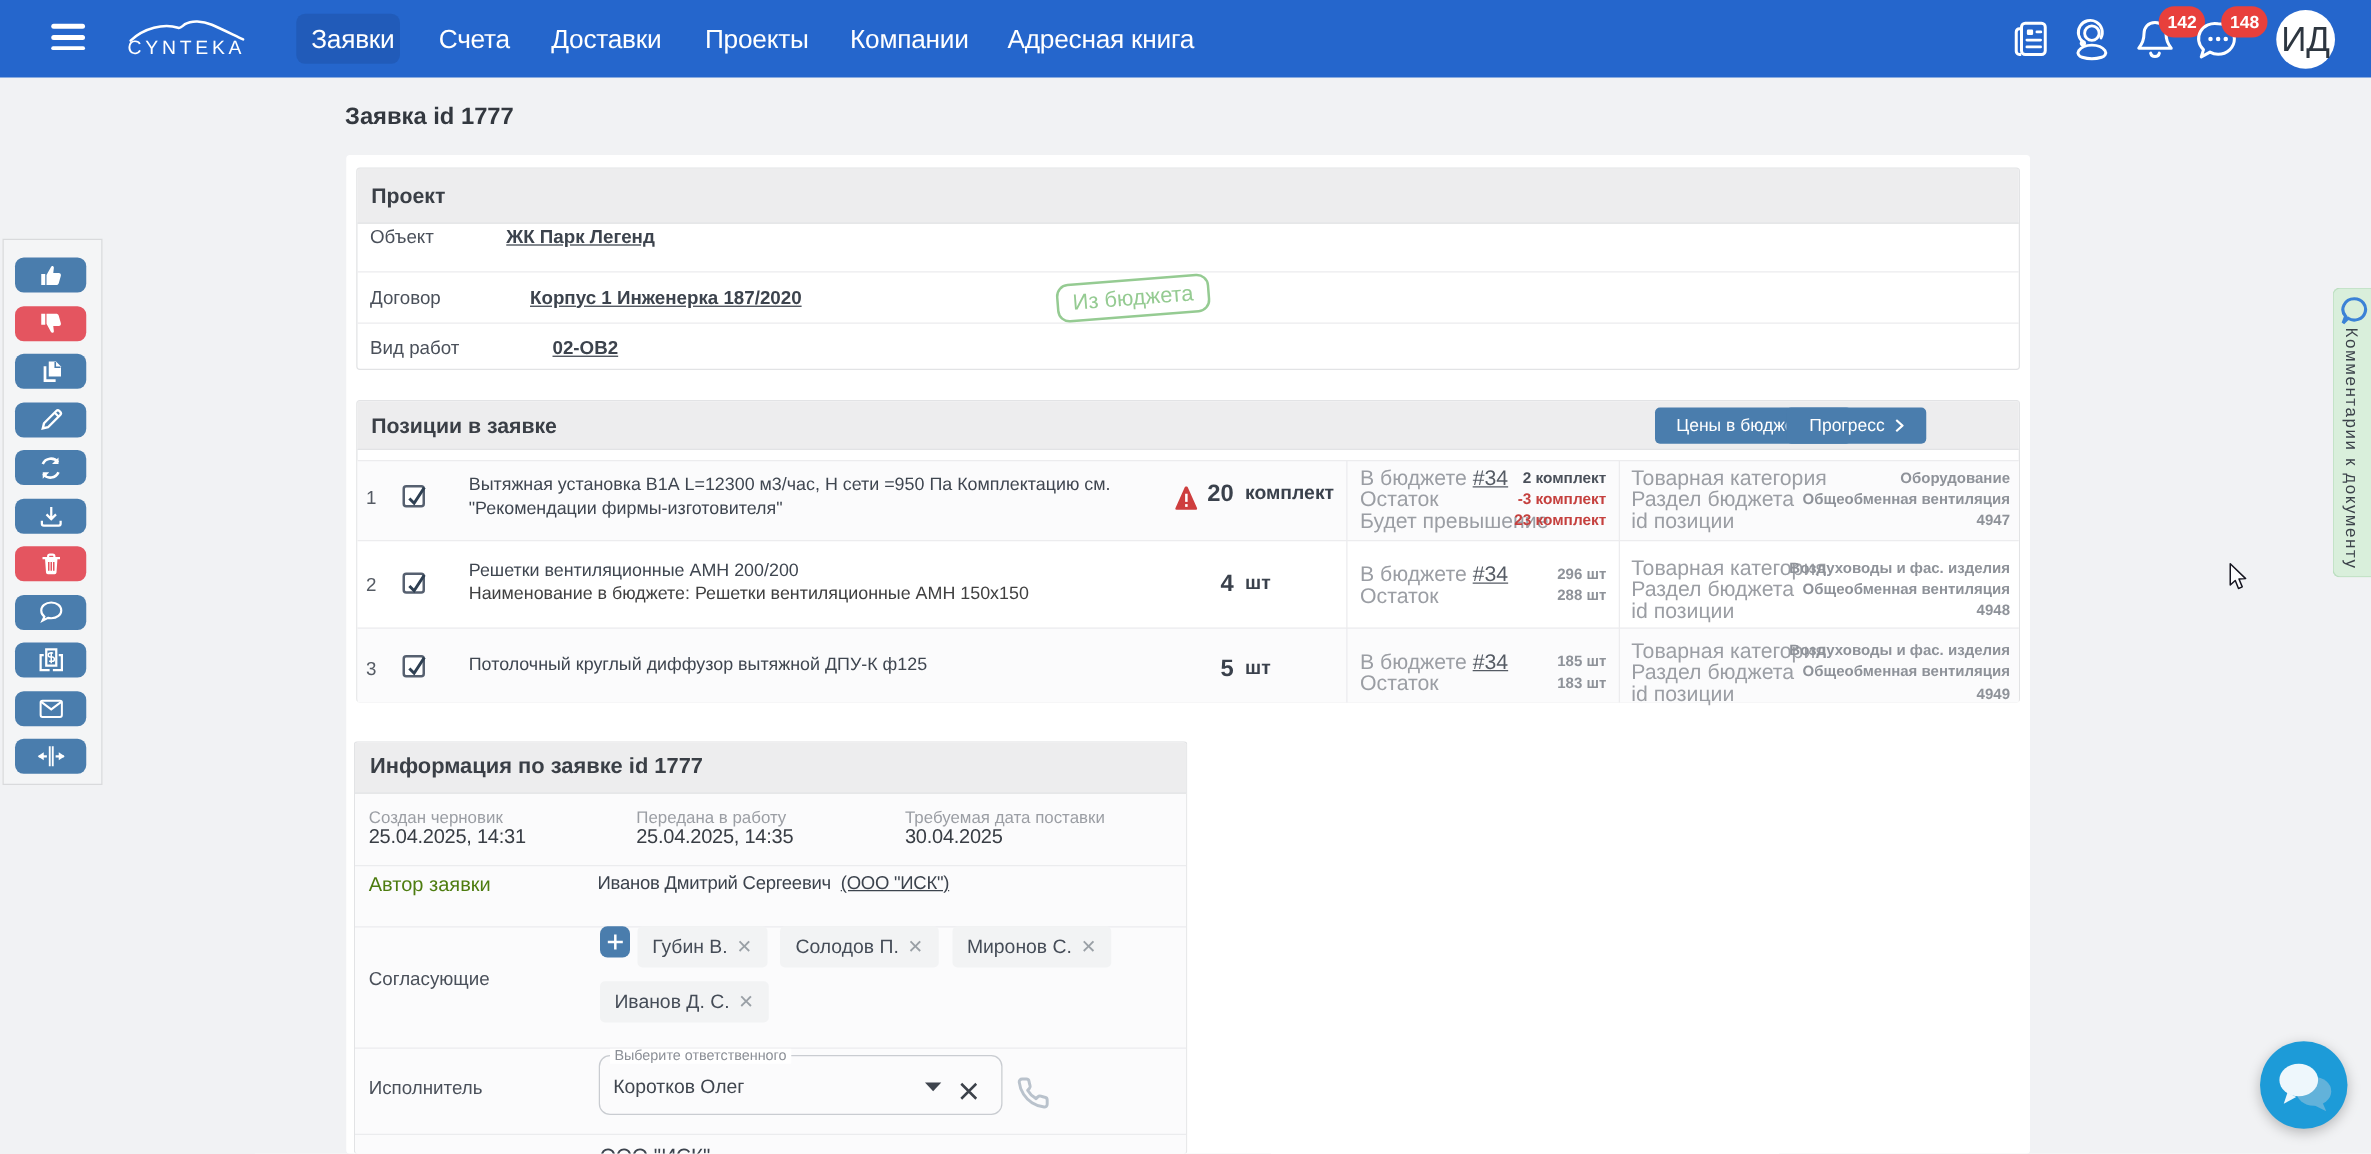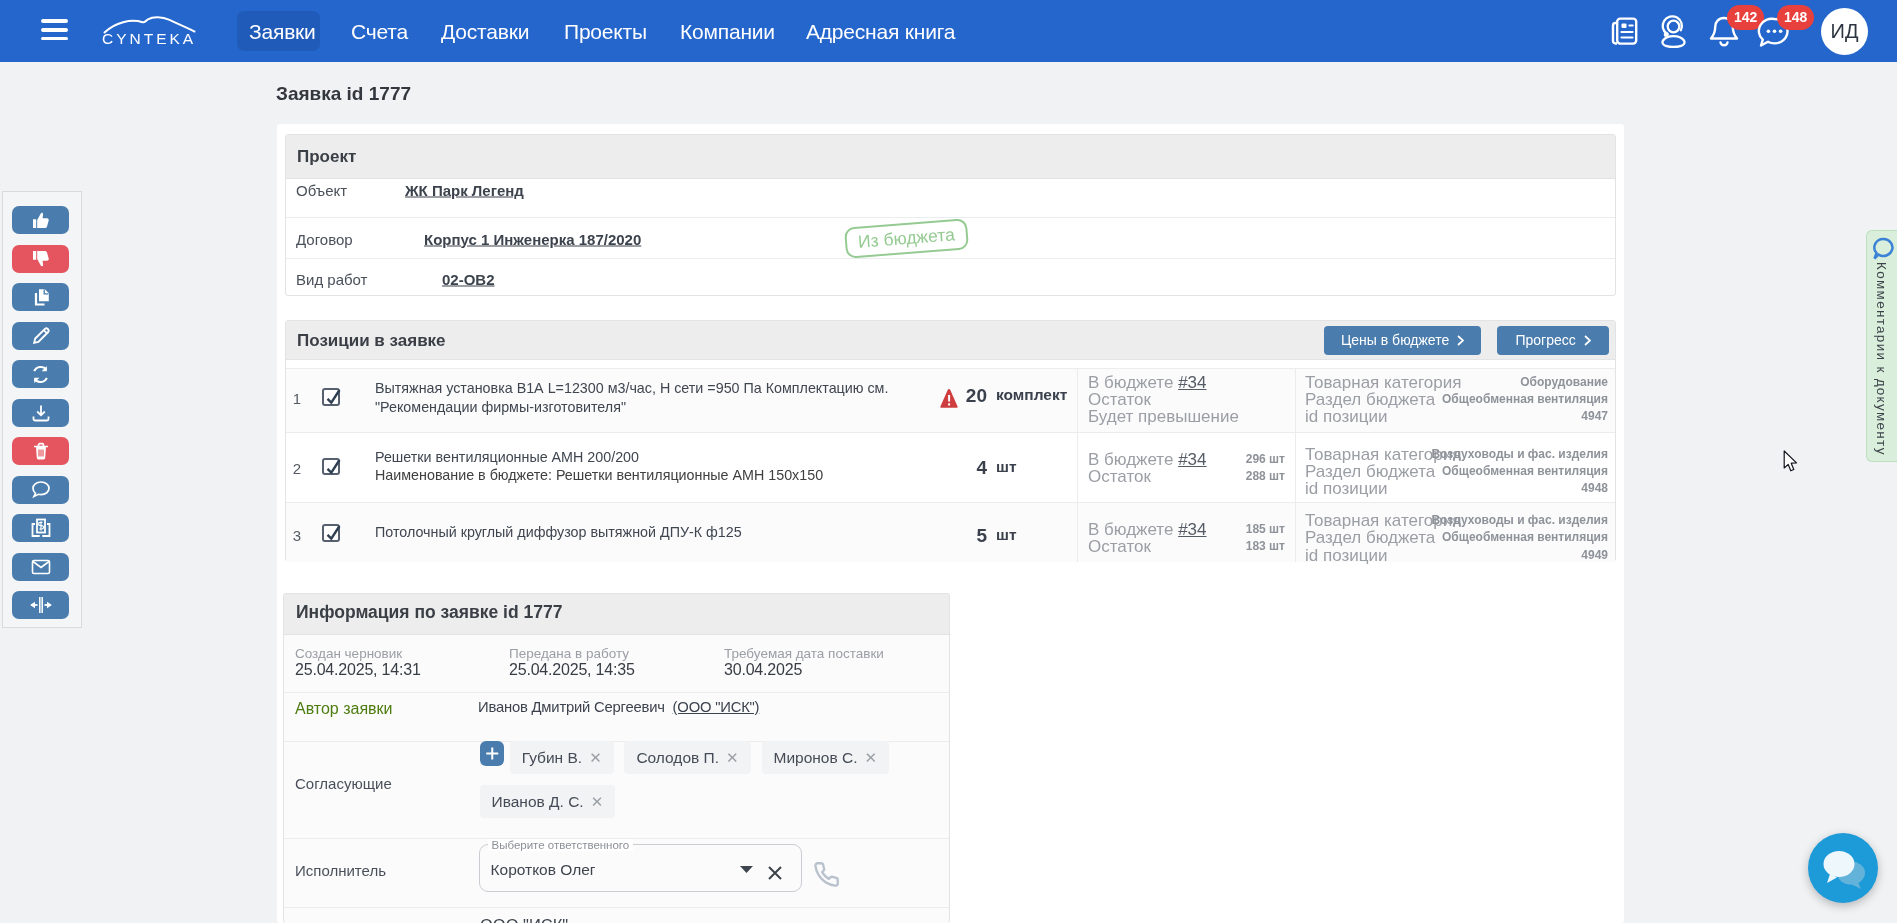--- a/index.html
+++ b/index.html
@@ -7,21 +7,21 @@
 html,body{width:1897px;height:923px;overflow:hidden}
 body{position:relative;background:#f1f2f4;font-family:"Liberation Sans",sans-serif;color:#3f4650}
 .abs{position:absolute}
 
 .header{position:absolute;left:0;top:0;width:1897px;height:62px;background:#2566cc}
 .burger span{display:block;width:27px;height:3.8px;border-radius:2px;background:#fff;margin-bottom:5px}
 .navitem{position:absolute;top:0;height:76px;line-height:63px;color:#fff;font-size:21px;letter-spacing:-.2px}
 .activepill{position:absolute;left:237px;top:10.5px;width:83px;height:40px;border-radius:7px;background:rgba(8,22,60,.13)}
 .hicon{position:absolute;top:15px}
 .badge{position:absolute;top:5px;height:25px;min-width:35px;border-radius:13px;background:#e8403c;color:#fff;font-size:14px;font-weight:bold;line-height:25px;text-align:center;padding:0 7px}
-.avatar{position:absolute;left:1821px;top:8px;width:47px;height:47px;border-radius:50%;background:#fff;color:#2d3640;font-size:20px;line-height:47px;text-align:center;font-weight:normal}
+.avatar{position:absolute;left:1821px;top:8px;width:47px;height:47px;border-radius:50%;background:#fff;color:#2d3640;font-size:28px;line-height:47px;text-align:center;font-weight:normal}
 
 .ltool{position:absolute;left:2px;top:191px;width:80px;height:437px;background:#f4f5f6;border:1px solid #d9dadc}
 .lbtn{position:absolute;left:9px;width:57px;height:28px;border-radius:7px;background:#4a7dad;display:flex;align-items:center;justify-content:center}
 .lbtn.red{background:#e45560}
 
 .mainpanel{position:absolute;left:277px;top:124px;width:1347px;height:799px;background:#fff;border-radius:3px}
 .pagetitle{position:absolute;left:276px;top:83px;font-size:19px;font-weight:bold;color:#33383f}
 .card{position:absolute;background:#fff;border:1px solid #e2e3e5;border-radius:3px}
 .cardhead{background:#ededee;border-bottom:1px solid #e2e3e5;font-weight:bold;color:#3a3f46}
 
@@ -192,21 +192,21 @@
       <span class="plink" style="position:absolute;left:156px;top:50%;transform:translateY(-50%)">02-ОВ2</span>
     </div>
 </div>
 <div class="stamp">Из бюджета</div>
 
 <div class="card" style="left:285px;top:320px;width:1331px;height:242px">
   <div class="cardhead" style="position:absolute;left:0;top:0;width:100%;height:39px;line-height:39px;padding-left:11px;font-size:17px">Позиции в заявке</div>
   <div class="btnblue" style="left:1038px;width:157px">Цены в бюджете&nbsp; <svg width="7" height="11" viewBox="0 0 7 11" style="vertical-align:-1px">
         <path d="M1 1 L6 5.5 L1 10" fill="none" stroke="#fff" stroke-width="1.7"></path>
       </svg></div>
-  <div class="btnblue" style="left:1211px;width:112px">Прогресс&nbsp; <svg width="7" height="11" viewBox="0 0 7 11" style="vertical-align:-1px">
+  <div class="btnblue" style="left:1143px;width:112px">Прогресс&nbsp; <svg width="7" height="11" viewBox="0 0 7 11" style="vertical-align:-1px">
         <path d="M1 1 L6 5.5 L1 10" fill="none" stroke="#fff" stroke-width="1.7"></path>
       </svg></div>
 
   <div class="abs" style="left:0;top:47px;width:1329px;height:63.5px;background:#fbfbfc;border-top:1px solid #ececee"></div>
   <div class="abs" style="left:0;top:110.5px;width:1329px;height:70.5px;background:#fff;border-top:1px solid #ececee"></div>
   <div class="abs" style="left:0;top:181px;width:1329px;height:60px;background:#fbfbfc;border-top:1px solid #ececee"></div>
 
   <div class="abs" style="left:791px;top:47px;width:1px;height:194px;background:#ececee"></div>
   <div class="abs" style="left:1009px;top:47px;width:1px;height:194px;background:#ececee"></div>
 
@@ -241,20 +241,21 @@
     </svg>
 
   <div class="abs qty" style="left:641px;top:64px;width:60px;text-align:right">20</div>
   <div class="abs qtyu" style="left:710px;top:65px">комплект</div>
   <div class="abs qty" style="left:641px;top:135.5px;width:60px;text-align:right">4</div>
   <div class="abs qtyu" style="left:710px;top:136.5px">шт</div>
   <div class="abs qty" style="left:641px;top:204px;width:60px;text-align:right">5</div>
   <div class="abs qtyu" style="left:710px;top:205px">шт</div>
 
   <div class="abs polabel" style="left:802px;top:52.5px;line-height:17.4px">В бюджете <span style="color:#555b64;text-decoration:underline">#34</span><br>Остаток<br>Будет превышение</div>
+  <div class="abs" style="left:802px;top:52.5px;width:197px;text-align:right;line-height:17.4px;font-size:12.3px;font-weight:bold"><span style="color:#4a505a">2 комплект</span><br><span class="red">-3 комплект</span><br><span class="red">23 комплект</span></div>
 
   <div class="abs polabel" style="left:802px;top:129.5px;line-height:17.4px">В бюджете <span style="color:#555b64;text-decoration:underline">#34</span><br>Остаток</div>
   <div class="abs povalgray" style="left:802px;top:129.5px;width:197px;text-align:right;line-height:17.4px">296 шт<br>288 шт</div>
 
   <div class="abs polabel" style="left:802px;top:200px;line-height:17.4px">В бюджете <span style="color:#555b64;text-decoration:underline">#34</span><br>Остаток</div>
   <div class="abs povalgray" style="left:802px;top:200px;width:197px;text-align:right;line-height:17.4px">185 шт<br>183 шт</div>
 
   <div class="abs polabel" style="left:1019px;top:52.5px;line-height:17.4px">Товарная категория<br>Раздел бюджета<br>id позиции</div>
   <div class="abs povalgray" style="left:1019px;top:52.5px;width:303px;text-align:right;line-height:17.4px">Оборудование<br>Общеобменная вентиляция<br>4947</div>
 

